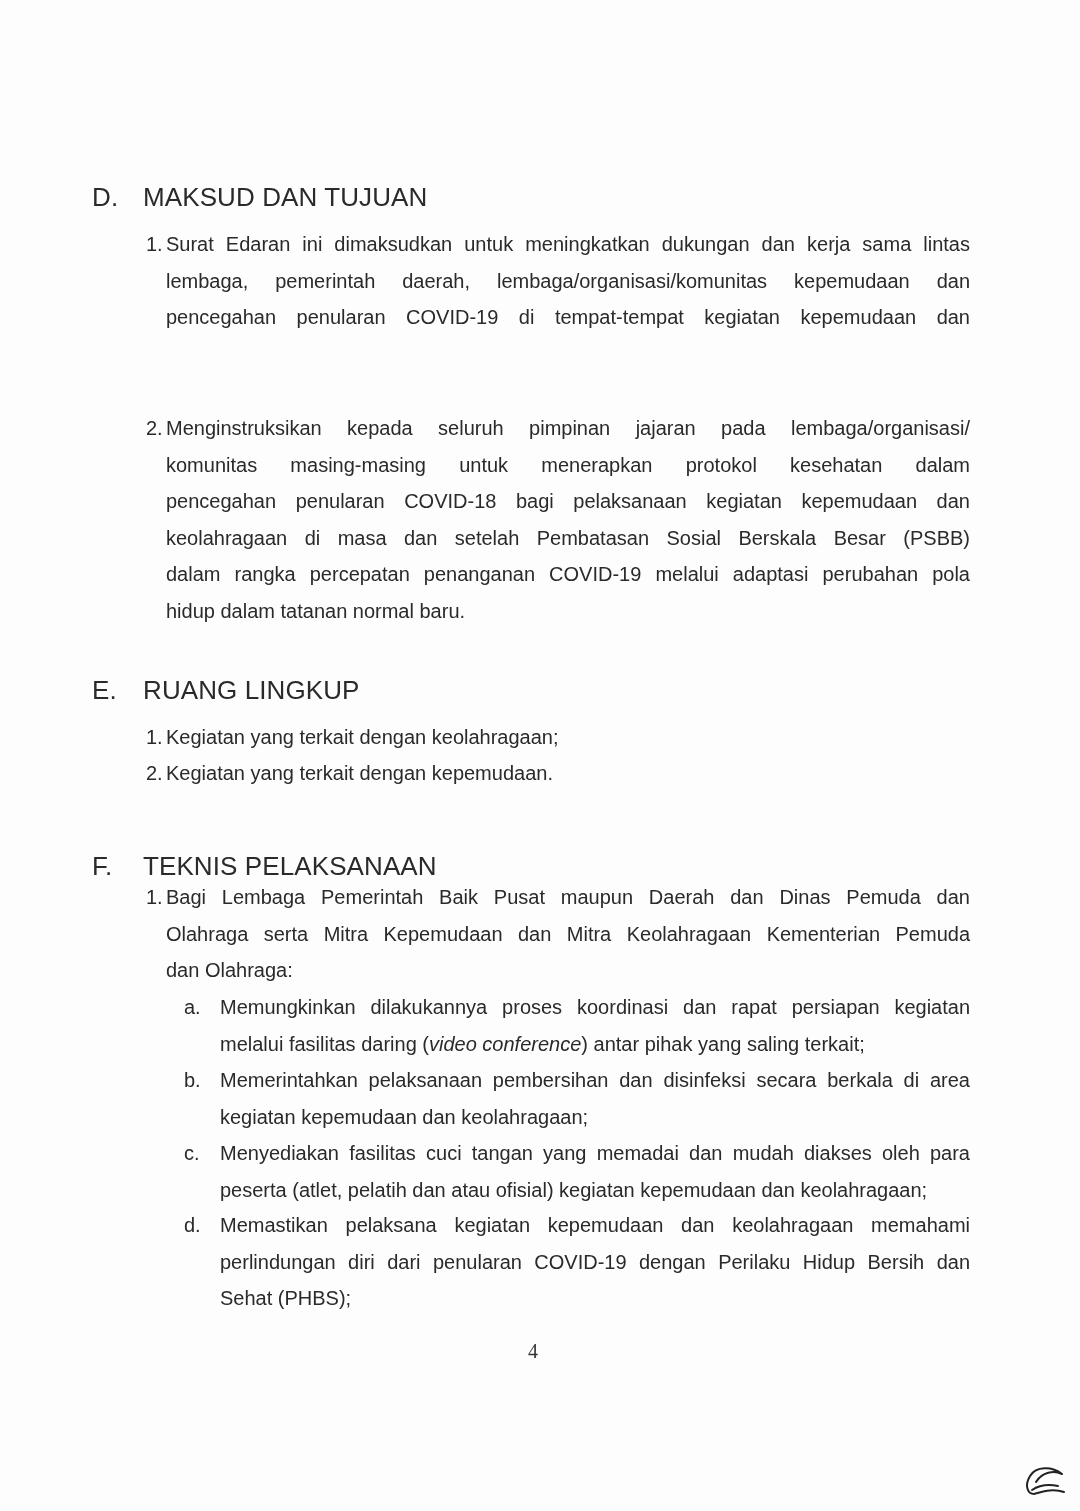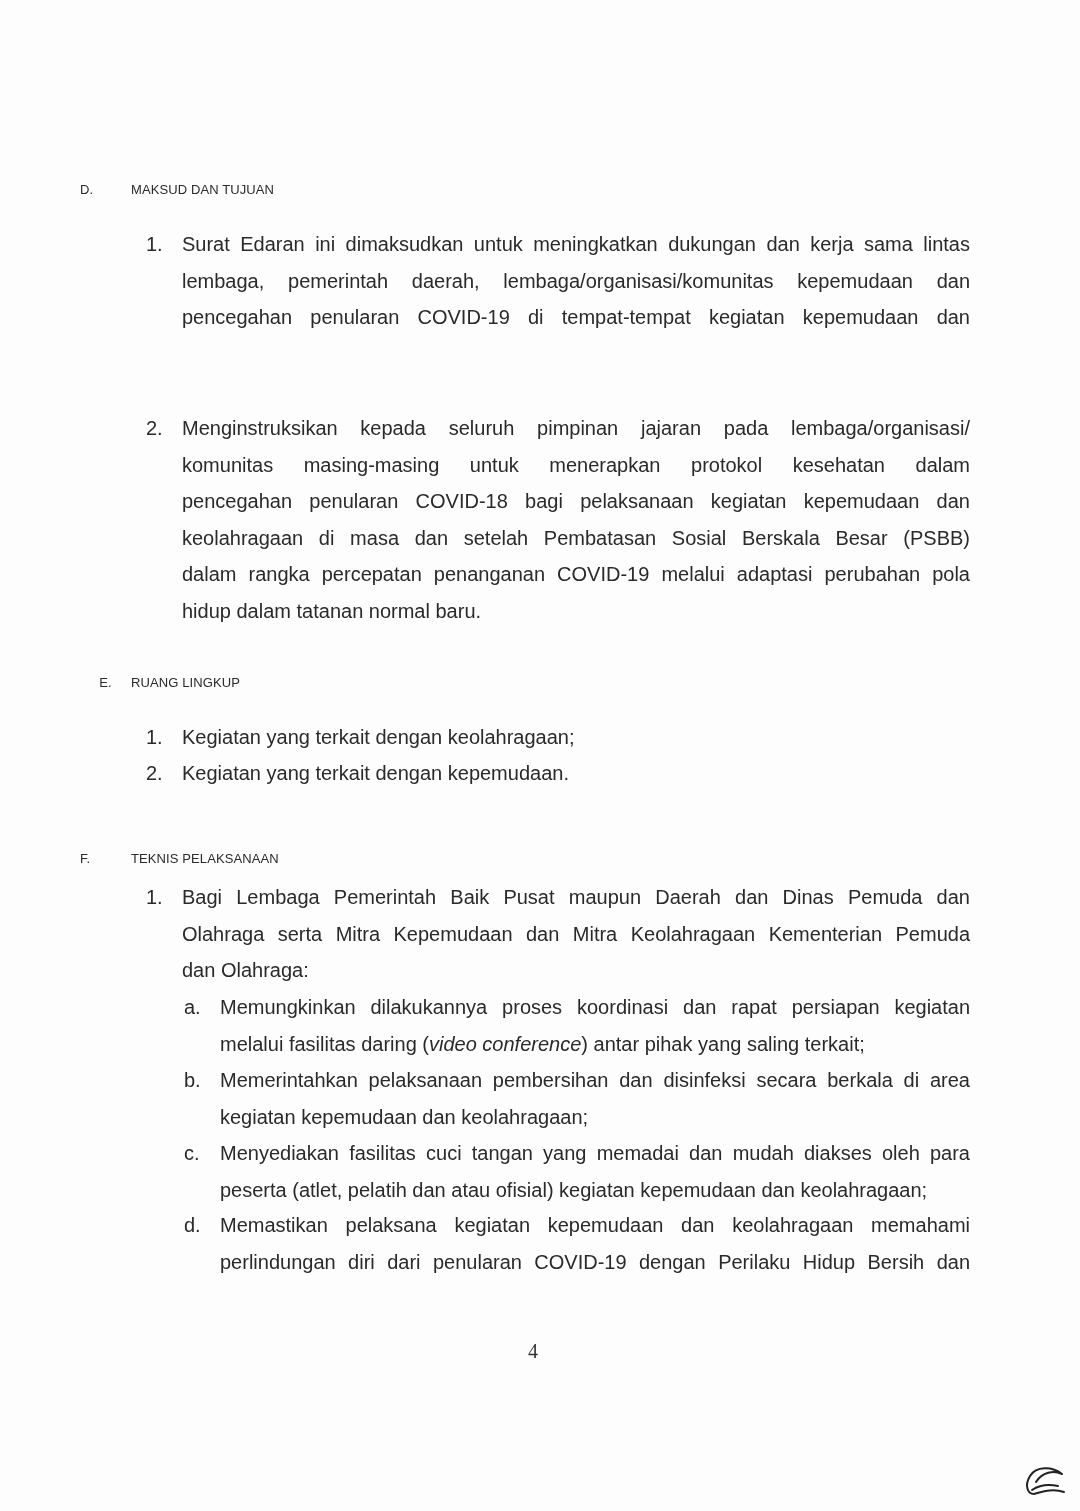--- a/index.html
+++ b/index.html
@@ -4,29 +4,29 @@
 <style>
   html, body { margin: 0; padding: 0; }
   body {
     width: 1080px; height: 1511px; position: relative; overflow: hidden;
     background: #fdfdfd;
     font-family: "Liberation Sans", sans-serif;
     color: #2a2a2a;
     font-size: 20px;
   }
   .section-head {
-    position: absolute; left: 80px; font-size: 13px; letter-spacing: 0.1px;
+    position: absolute; left: 92px; font-size: 26px; letter-spacing: 0.1px;
   }
   .section-head .letter { display: inline-block; width: 51px; }
   .item {
     position: absolute; left: 146px; width: 824px; line-height: 36.5px;
     text-align: justify;
   }
   .item .num { position: absolute; left: 0; top: 0; }
-  .item .body { margin-left: 36px; display: block; }
+  .item .body { margin-left: 20px; display: block; }
   .item .body .line { display: block; text-align: justify; text-align-last: justify; height: 36.5px; }
   .item .body .line.last { text-align-last: left; }
   .sub {
     position: absolute; left: 184px; width: 786px; line-height: 36.5px;
   }
   .sub .num { position: absolute; left: 0; top: 0; }
   .sub .body { margin-left: 36px; display: block; }
   .sub .body .line { display: block; text-align: justify; text-align-last: justify; height: 36.5px; }
   .sub .body .line.last { text-align-last: left; }
   .page-number {
@@ -58,21 +58,21 @@
   <span class="body">
     <span class="line">Menginstruksikan kepada seluruh pimpinan jajaran pada lembaga/organisasi/</span>
     <span class="line">komunitas masing-masing untuk menerapkan protokol kesehatan dalam</span>
     <span class="line">pencegahan penularan COVID-18 bagi pelaksanaan kegiatan kepemudaan dan</span>
     <span class="line">keolahragaan di masa dan setelah Pembatasan Sosial Berskala Besar (PSBB)</span>
     <span class="line">dalam rangka percepatan penanganan COVID-19  melalui adaptasi perubahan pola</span>
     <span class="line last">hidup dalam tatanan normal baru.</span>
   </span>
 </div>
 
-<div class="section-head" style="top:675px;text-align:center;">
+<div class="section-head" style="top:675px;">
   <span class="letter">E.</span><span>RUANG LINGKUP</span>
 </div>
 
 <div class="item" style="top:719px;">
   <span class="num">1.</span>
   <span class="body">
     <span class="line last">Kegiatan yang terkait dengan keolahragaan;</span>
   </span>
 </div>
 
@@ -118,20 +118,21 @@
     <span class="line">Menyediakan fasilitas cuci tangan yang memadai dan mudah diakses oleh para</span>
     <span class="line last">peserta (atlet, pelatih dan atau ofisial) kegiatan kepemudaan dan keolahragaan;</span>
   </span>
 </div>
 
 <div class="sub" style="top:1207px;">
   <span class="num">d.</span>
   <span class="body">
     <span class="line">Memastikan pelaksana kegiatan kepemudaan dan keolahragaan memahami</span>
     <span class="line">perlindungan diri dari penularan COVID-19 dengan Perilaku Hidup Bersih dan</span>
+    <span class="line last">Sehat (PHBS);</span>
   </span>
 </div>
 
 <div class="page-number">4</div>
 
 <div class="initial">
   <svg width="44" height="36" viewBox="0 0 44 36">
     <path d="M40 10 C 30 2, 14 2, 8 12 C 2 22, 6 30, 12 30 C 20 28, 30 24, 42 28 M 14 18 C 20 8, 32 6, 40 10 M 10 26 C 16 22, 26 20, 36 22" fill="none" stroke="#222" stroke-width="2" stroke-linecap="round"></path>
   </svg>
 </div>

